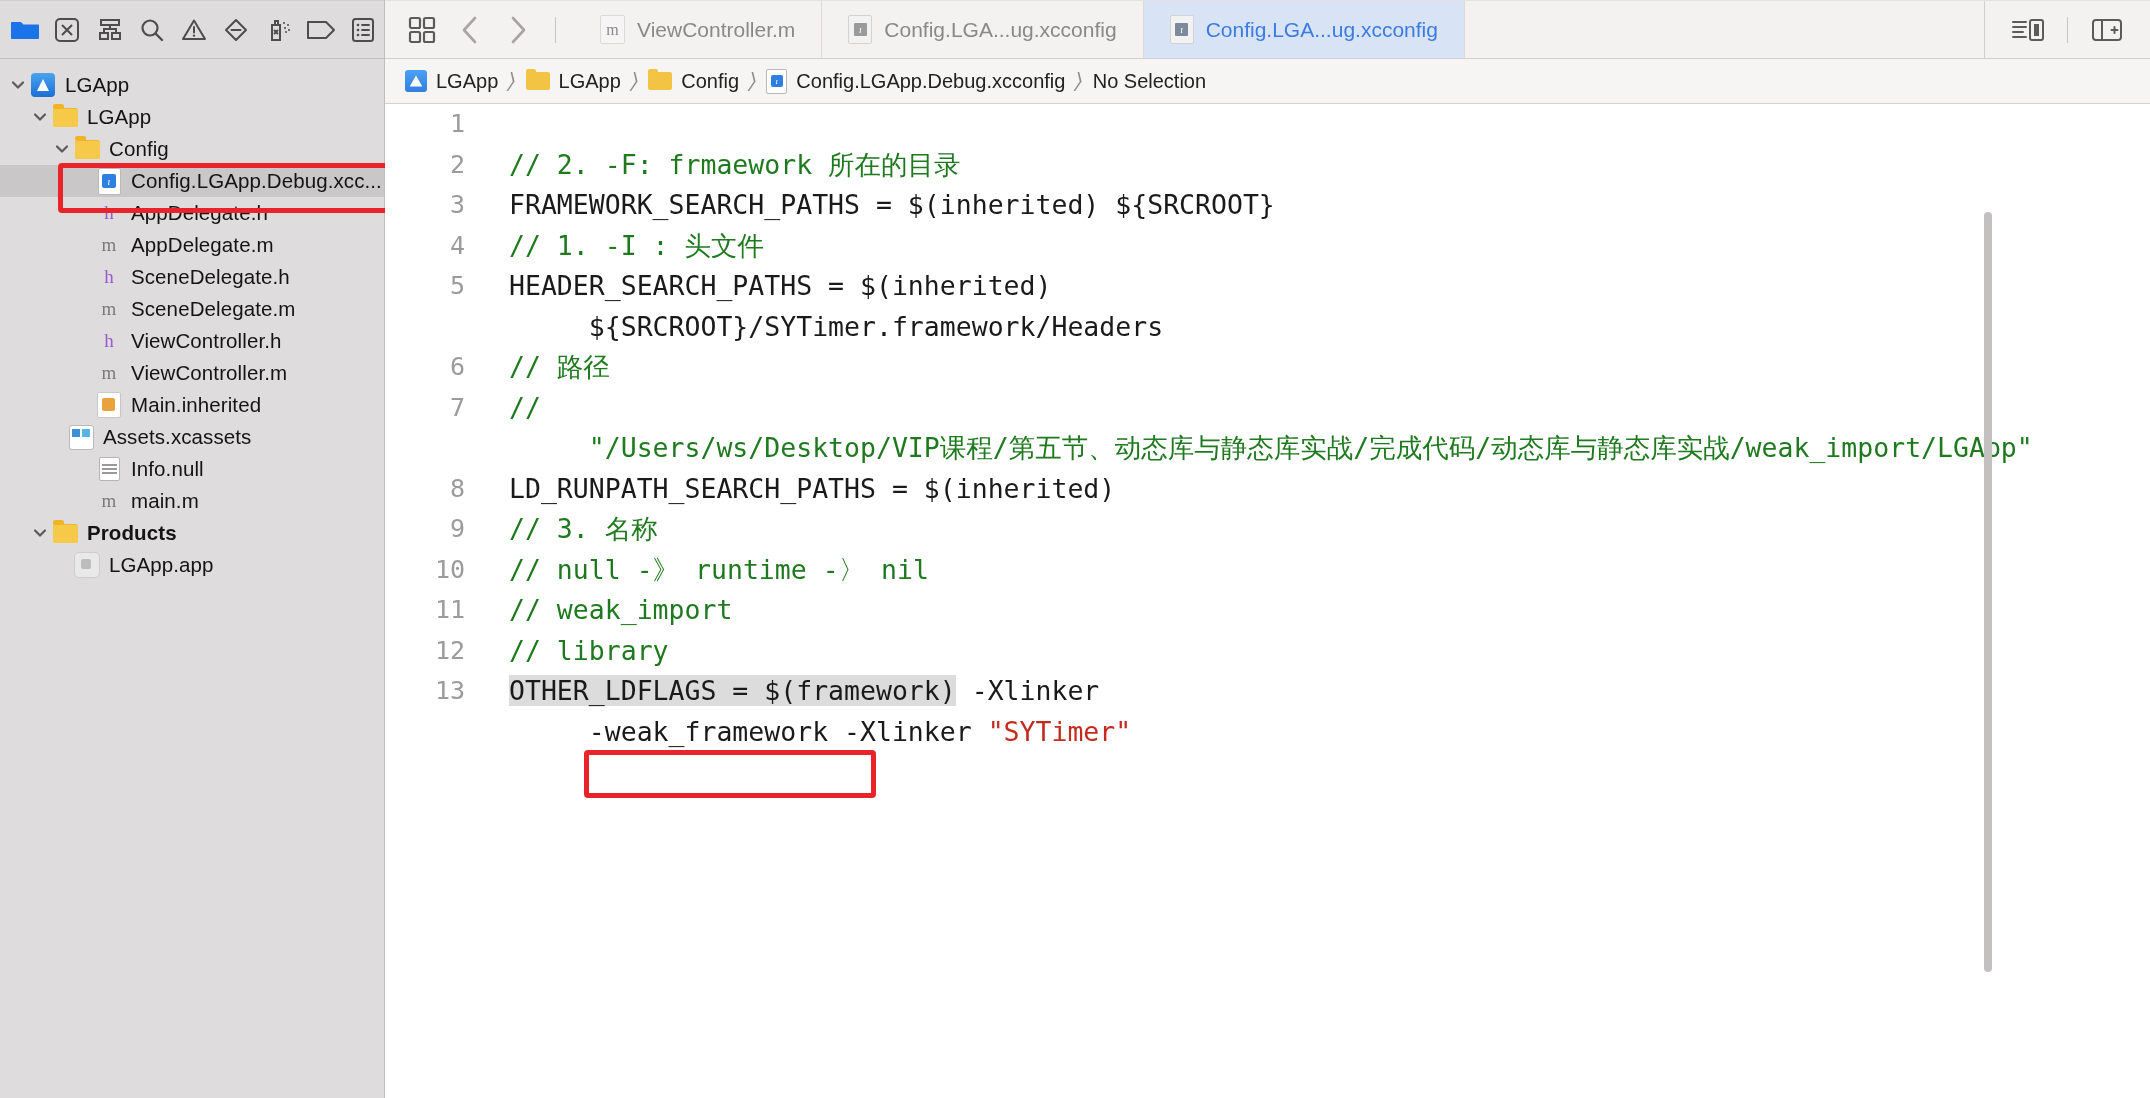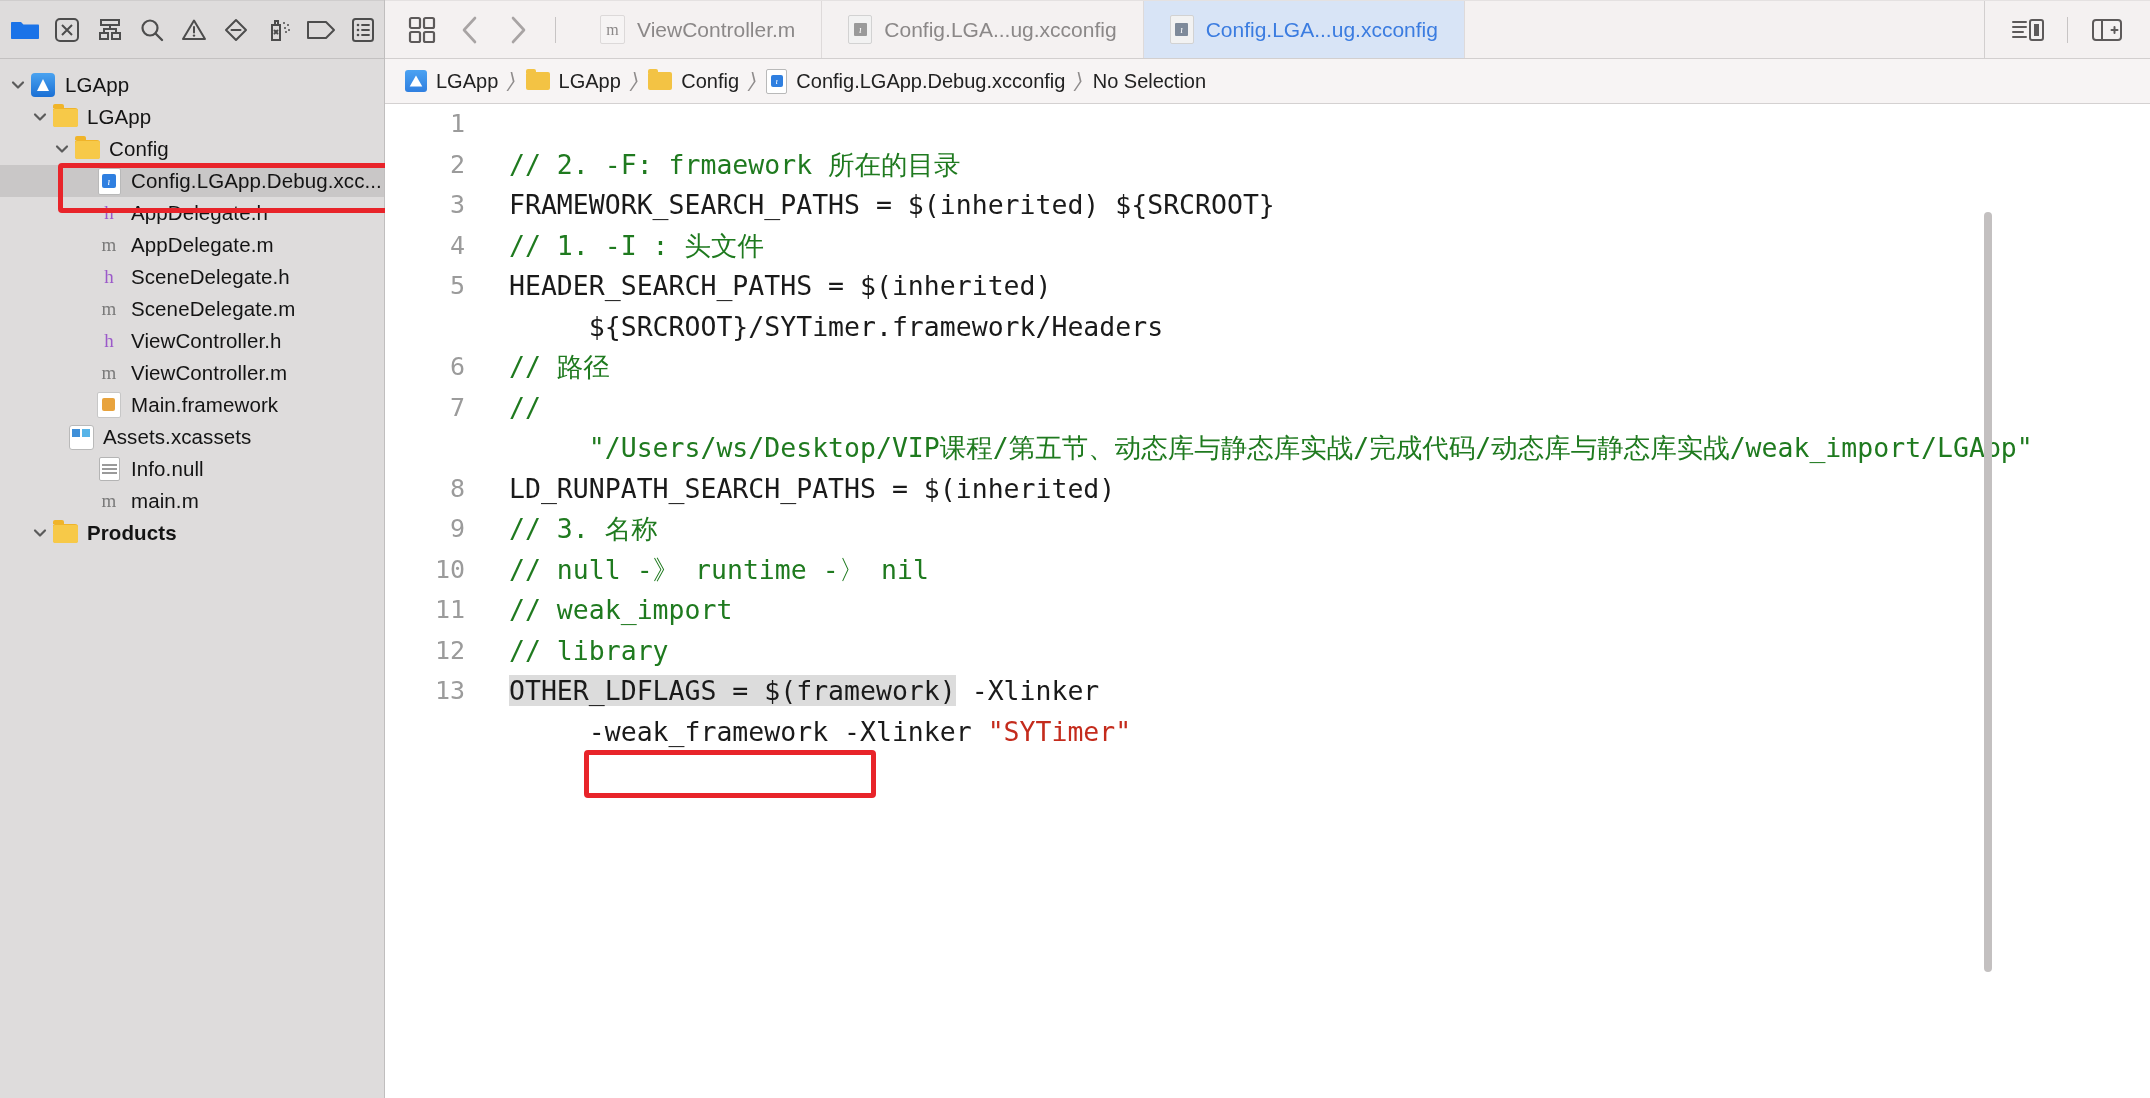--- a/index.html
+++ b/index.html
@@ -637,21 +637,21 @@
           <div class="tree-icon">
             <div class="badge-letter">m</div>
           </div>
           <span class="tree-label">ViewController.m</span>
         </div>
         <div class="tree-row" style="padding-left: 74px;">
           <div class="twisty empty"></div>
           <div class="tree-icon">
             <div class="sbicon"></div>
           </div>
-          <span class="tree-label">Main.framework</span>
+          <span class="tree-label">Main.inherited</span>
         </div>
         <div class="tree-row" style="padding-left: 46px;">
           <div class="twisty empty"></div>
           <div class="tree-icon">
             <div class="assetsicon"></div>
           </div>
           <span class="tree-label">Assets.xcassets</span>
         </div>
         <div class="tree-row" style="padding-left: 74px;">
           <div class="twisty empty"></div>
@@ -674,20 +674,27 @@
         <div class="tree-row" style="padding-left: 30px; font-weight: bold;">
           <div class="twisty">
             <svg width="18" height="18" viewBox="0 0 18 18">
               <path d="M4 6.5l5 5 5-5" fill="none" stroke="#5b5b5b" stroke-width="2.2" stroke-linecap="round" stroke-linejoin="round"></path>
             </svg>
           </div>
           <div class="tree-icon">
             <div class="folder"></div>
           </div>
           <span class="tree-label">Products</span>
+        </div>
+        <div class="tree-row" style="padding-left: 52px;">
+          <div class="twisty empty"></div>
+          <div class="tree-icon">
+            <div class="productapp"></div>
+          </div>
+          <span class="tree-label">LGApp.app</span>
         </div>
       </div>
 
     <div class="red-box" style="left:58px; top:163px; width:337px; height:50px;"></div>
   </div>
 
   <div class="editor-pane">
 
     <div class="tabbar">
       <div class="tb-left">

